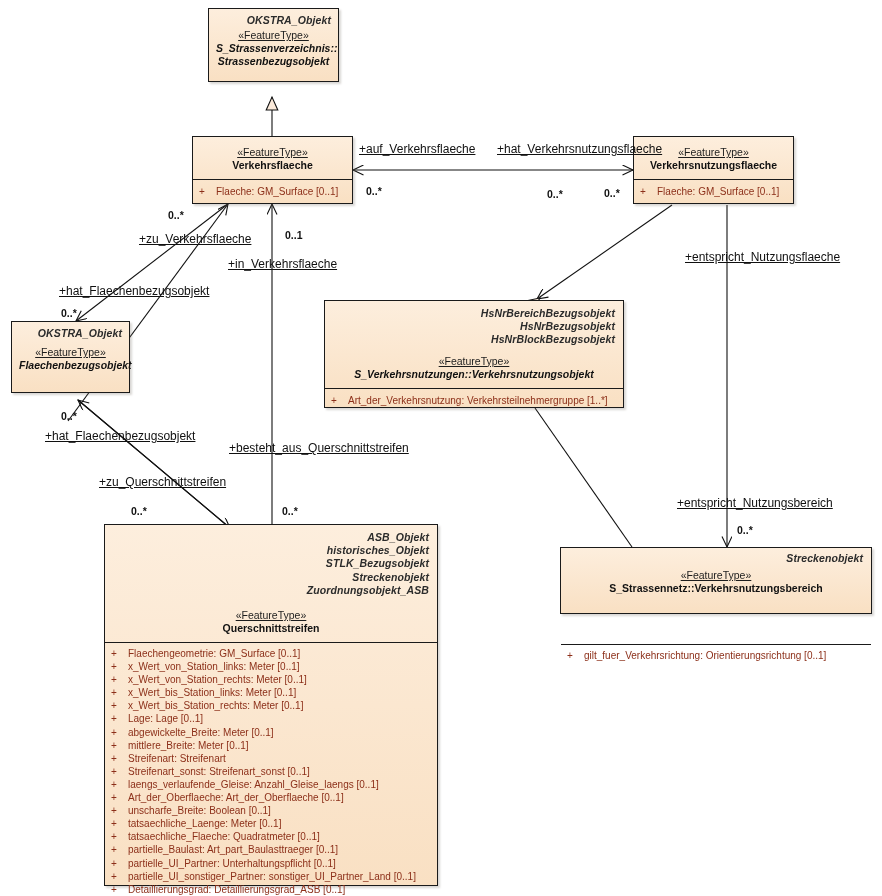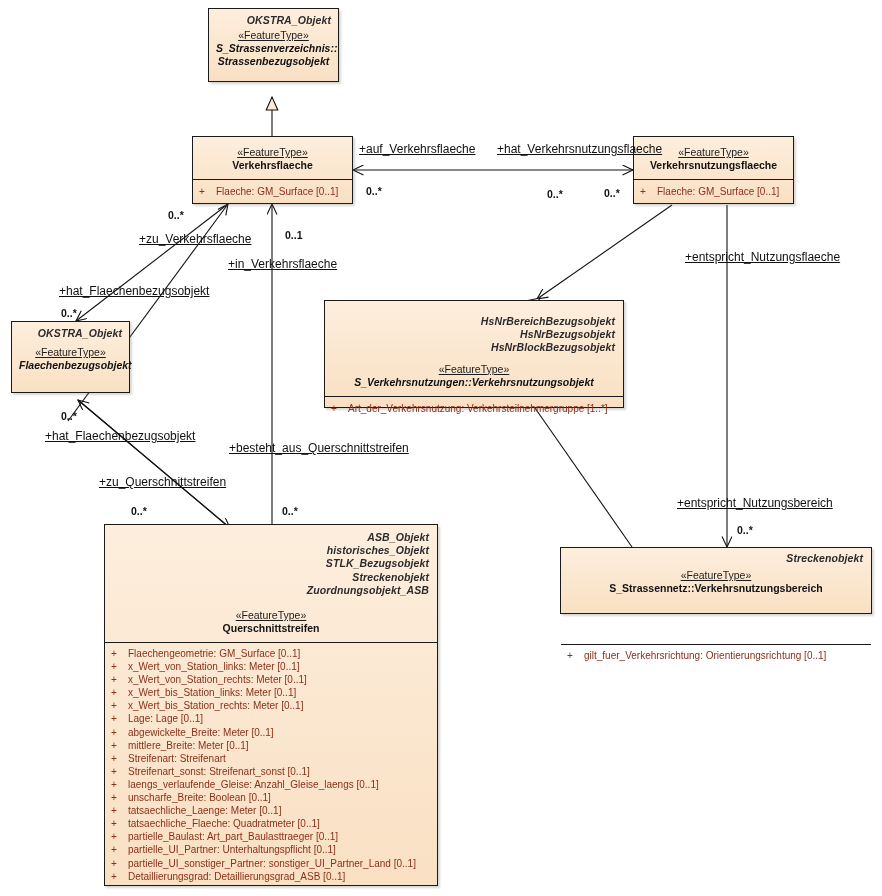--- a/index.html
+++ b/index.html
@@ -221,21 +221,21 @@
     <div class="uml-head">
       <div class="supertypes">
         <div>OKSTRA_Objekt</div>
       </div>
       <div class="stereotype" style="margin-top:6px;">«FeatureType»</div>
       <div class="classname abstract">Flaechenbezugsobjekt</div>
     </div>
   </div>
 
   <div class="uml-class" style="left:324px; top:300px; width:300px; height:108px;">
-    <div class="uml-head" style="padding:14px 8px 7px 8px;">
+    <div class="uml-head" style="padding:6px 8px 7px 8px;">
       <div class="supertypes">
         <div>HsNrBereichBezugsobjekt</div>
         <div>HsNrBezugsobjekt</div>
         <div>HsNrBlockBezugsobjekt</div>
       </div>
       <div class="stereotype" style="margin-top:8px;">«FeatureType»</div>
       <div class="classname abstract">S_Verkehrsnutzungen::Verkehrsnutzungsobjekt</div>
     </div>
     <div class="uml-compartment" style="padding-top:5px;padding-bottom:6px;">
       <div class="attr-row">
@@ -276,20 +276,21 @@
       <div class="attr-row"><span class="attr-vis">+</span><span>x_Wert_von_Station_links: Meter [0..1]</span></div>
       <div class="attr-row"><span class="attr-vis">+</span><span>x_Wert_von_Station_rechts: Meter [0..1]</span></div>
       <div class="attr-row"><span class="attr-vis">+</span><span>x_Wert_bis_Station_links: Meter [0..1]</span></div>
       <div class="attr-row"><span class="attr-vis">+</span><span>x_Wert_bis_Station_rechts: Meter [0..1]</span></div>
       <div class="attr-row"><span class="attr-vis">+</span><span>Lage: Lage [0..1]</span></div>
       <div class="attr-row"><span class="attr-vis">+</span><span>abgewickelte_Breite: Meter [0..1]</span></div>
       <div class="attr-row"><span class="attr-vis">+</span><span>mittlere_Breite: Meter [0..1]</span></div>
       <div class="attr-row"><span class="attr-vis">+</span><span>Streifenart: Streifenart</span></div>
       <div class="attr-row"><span class="attr-vis">+</span><span>Streifenart_sonst: Streifenart_sonst [0..1]</span></div>
       <div class="attr-row"><span class="attr-vis">+</span><span>laengs_verlaufende_Gleise: Anzahl_Gleise_laengs [0..1]</span></div>
+      <div class="attr-row"><span class="attr-vis">+</span><span>Art_der_Oberflaeche: Art_der_Oberflaeche [0..1]</span></div>
       <div class="attr-row"><span class="attr-vis">+</span><span>unscharfe_Breite: Boolean [0..1]</span></div>
       <div class="attr-row"><span class="attr-vis">+</span><span>tatsaechliche_Laenge: Meter [0..1]</span></div>
       <div class="attr-row"><span class="attr-vis">+</span><span>tatsaechliche_Flaeche: Quadratmeter [0..1]</span></div>
       <div class="attr-row"><span class="attr-vis">+</span><span>partielle_Baulast: Art_part_Baulasttraeger [0..1]</span></div>
       <div class="attr-row"><span class="attr-vis">+</span><span>partielle_UI_Partner: Unterhaltungspflicht [0..1]</span></div>
       <div class="attr-row"><span class="attr-vis">+</span><span>partielle_UI_sonstiger_Partner: sonstiger_UI_Partner_Land [0..1]</span></div>
       <div class="attr-row"><span class="attr-vis">+</span><span>Detaillierungsgrad: Detaillierungsgrad_ASB [0..1]</span></div>
     </div>
   </div>
 

